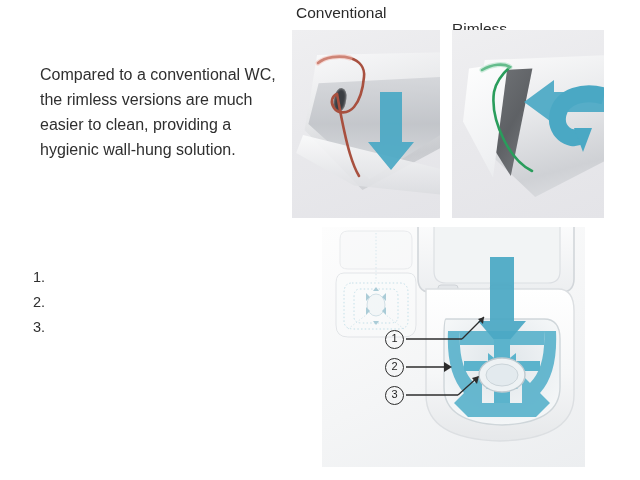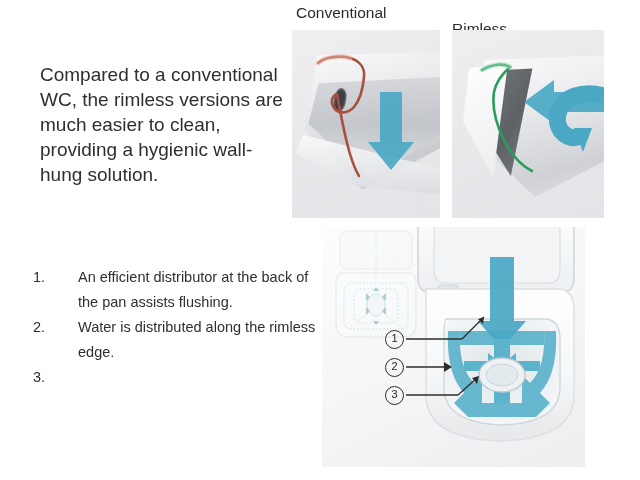--- a/index.html
+++ b/index.html
@@ -6,21 +6,21 @@
   body{
     width:640px;height:480px;background:#ffffff;
     font-family:"Liberation Sans", sans-serif;
     color:#333333;overflow:hidden;position:relative;
   }
   .stage{position:absolute;left:0;top:0;width:640px;height:480px;}
 
   
   .intro{
     position:absolute;left:40px;top:62px;width:250px;
-    font-size:19px;line-height:25px;color:#2f2f2f;
+    font-size:16px;line-height:25px;color:#2f2f2f;
   }
   .steps{
     position:absolute;left:33px;top:265px;width:285px;
     font-size:14.5px;line-height:25px;color:#2f2f2f;
   }
   .step{display:flex;align-items:flex-start;margin-bottom:0px;}
   .step-num{width:45px;flex:0 0 45px;}
   .step-txt{flex:1;}
 
   
@@ -106,25 +106,23 @@
 </head>
 <body>
 
 <div class="stage">
 
   <div class="intro">Compared to a conventional WC, the rimless versions are much easier to clean, providing a hygienic wall-hung solution.</div>
 
   <div class="steps">
     <div class="step">
       <span class="step-num">1.</span>
-      <span class="step-txt">An efficient distributor at the back of the pan assists flushing.</span>
     </div>
     <div class="step">
       <span class="step-num">2.</span>
-      <span class="step-txt">Water is distributed along the rimless edge.</span>
     </div>
     <div class="step">
       <span class="step-num">3.</span>
     </div>
   </div>
 
   <div class="hdr conv">Conventional</div>
   <div class="hdr rim">Rimless</div>
 
   <div class="panel panel-conv">

